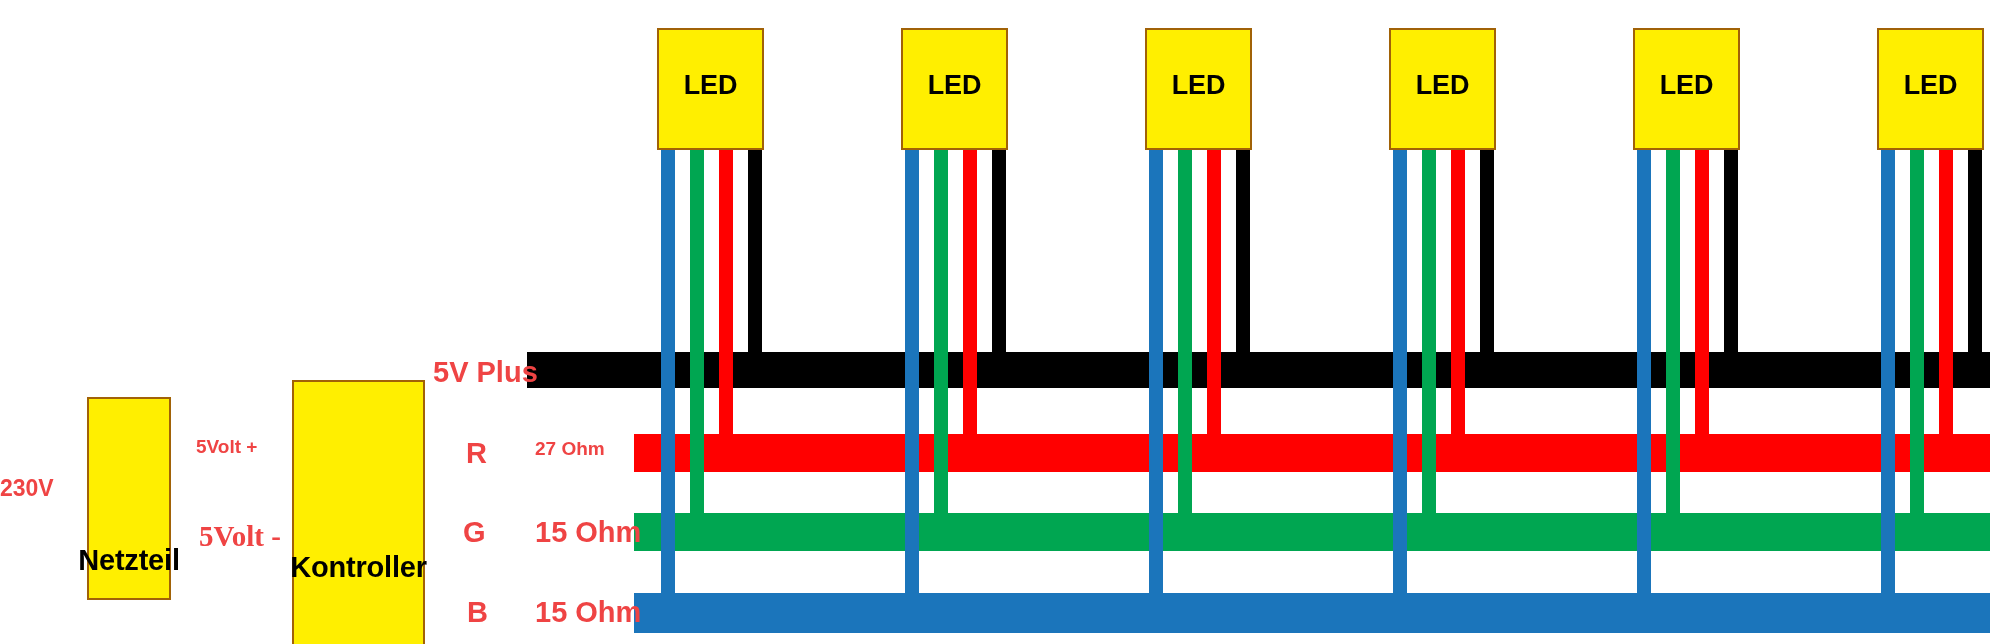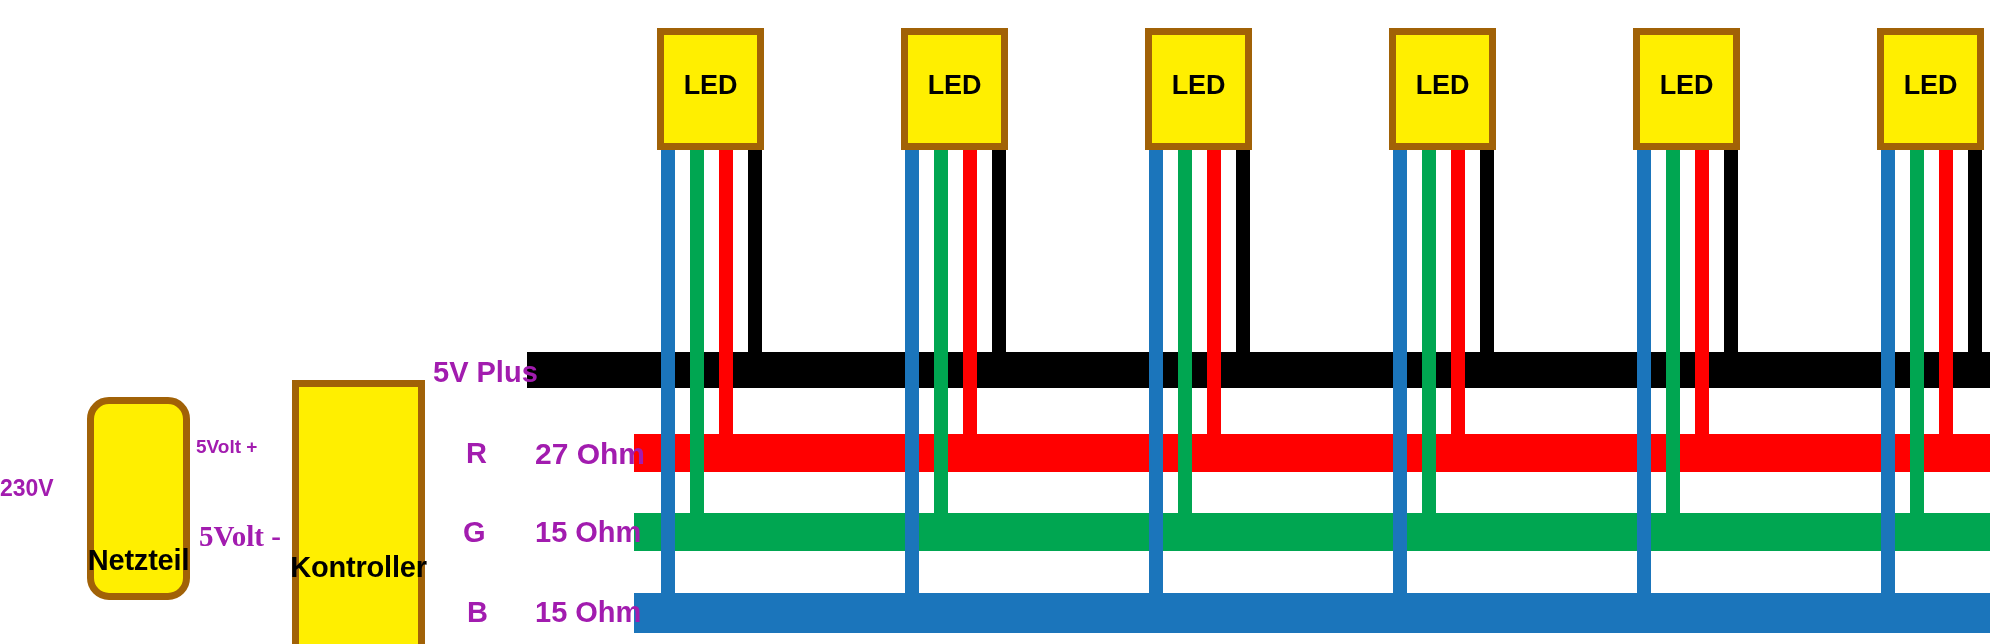--- a/index.html
+++ b/index.html
@@ -12,21 +12,21 @@
     position: relative;
     width: 2000px;
     height: 644px;
     background: #ffffff;
     font-family: "Liberation Sans", sans-serif;
     overflow: hidden;
   }
   .box {
     position: absolute;
     background: #ffef00;
-    border: 7px solid #a16207;
+    border: 2px solid #a16207;
     box-sizing: border-box;
     display: flex;
     align-items: center;
     justify-content: center;
   }
   .box-label {
     font-weight: bold;
     color: #000000;
     white-space: nowrap;
     letter-spacing: -0.2px;
@@ -36,23 +36,22 @@
     height: 122px;
   }
   .led-box .box-label {
     font-size: 27px;
     position: relative;
     top: -4px;
   }
   .netzteil-box {
     left: 87px;
     top: 397px;
-    width: 103px;
+    width: 84px;
     height: 203px;
-    border-radius: 22px;
   }
   .netzteil-box .box-label {
     font-size: 29px;
     position: relative;
     top: 62px;
   }
   .kontroller-box {
     left: 292px;
     top: 352px;
     width: 133px;
@@ -60,21 +59,21 @@
     margin-top: 28px;
   }
   .kontroller-box .box-label {
     font-size: 29px;
     position: relative;
     top: 44px;
   }
   .text-label {
     position: absolute;
     font-weight: bold;
-    color: #a21caf;
+    color: #ef4444;
     white-space: nowrap;
     line-height: 1;
   }
   .wire {
     position: absolute;
   }
   .bus {
     position: absolute;
   }
 </style>
@@ -154,19 +153,19 @@
   <div class="text-label" style="left:199px; top:522px; font-size:29px;font-family:Liberation Serif, serif;">5Volt -</div>
 
   <div class="text-label" style="left:433px; top:358px; font-size:29px;">5V Plus</div>
 
   <div class="text-label" style="left:466px; top:439px; font-size:29px;">R</div>
 
   <div class="text-label" style="left:463px; top:518px; font-size:29px;">G</div>
 
   <div class="text-label" style="left:467px; top:598px; font-size:29px;">B</div>
 
-  <div class="text-label" style="left:535px; top:439px; font-size:30px;text-align:center;">27 Ohm</div>
+  <div class="text-label" style="left:535px; top:439px; font-size:19px;text-align:center;">27 Ohm</div>
 
   <div class="text-label" style="left:535px; top:518px; font-size:29px;">15 Ohm</div>
 
   <div class="text-label" style="left:535px; top:598px; font-size:29px;">15 Ohm</div>
 
 </div>
 
 </body></html>

